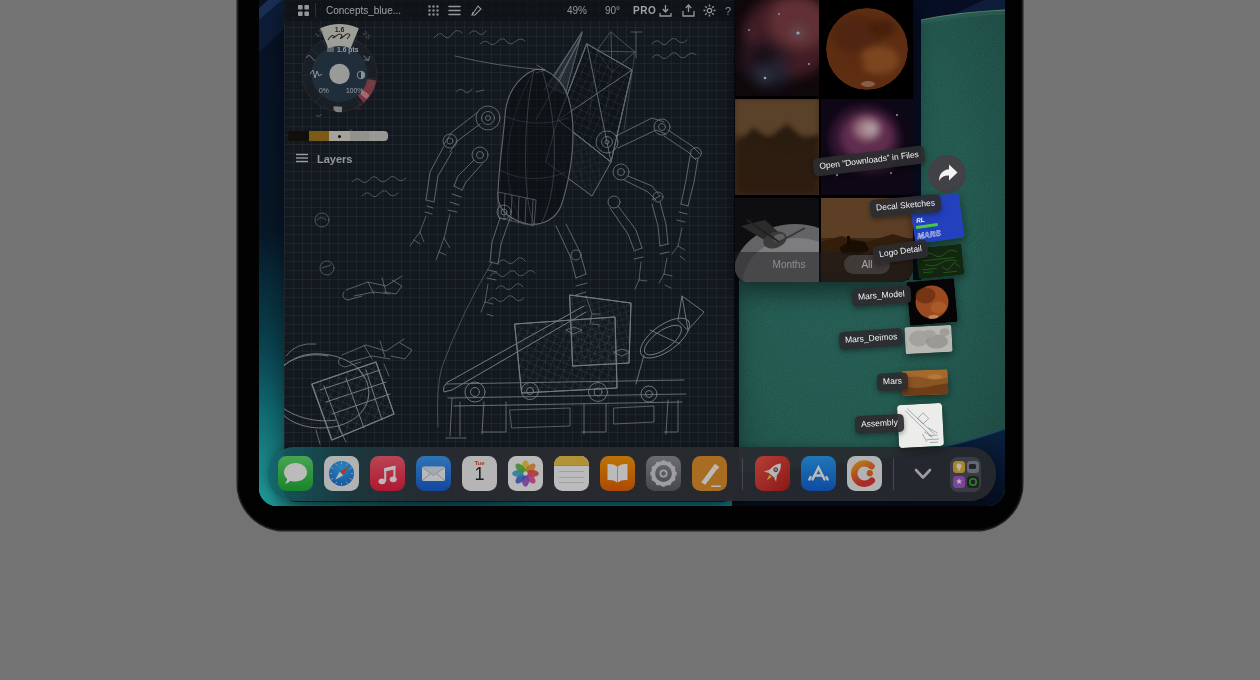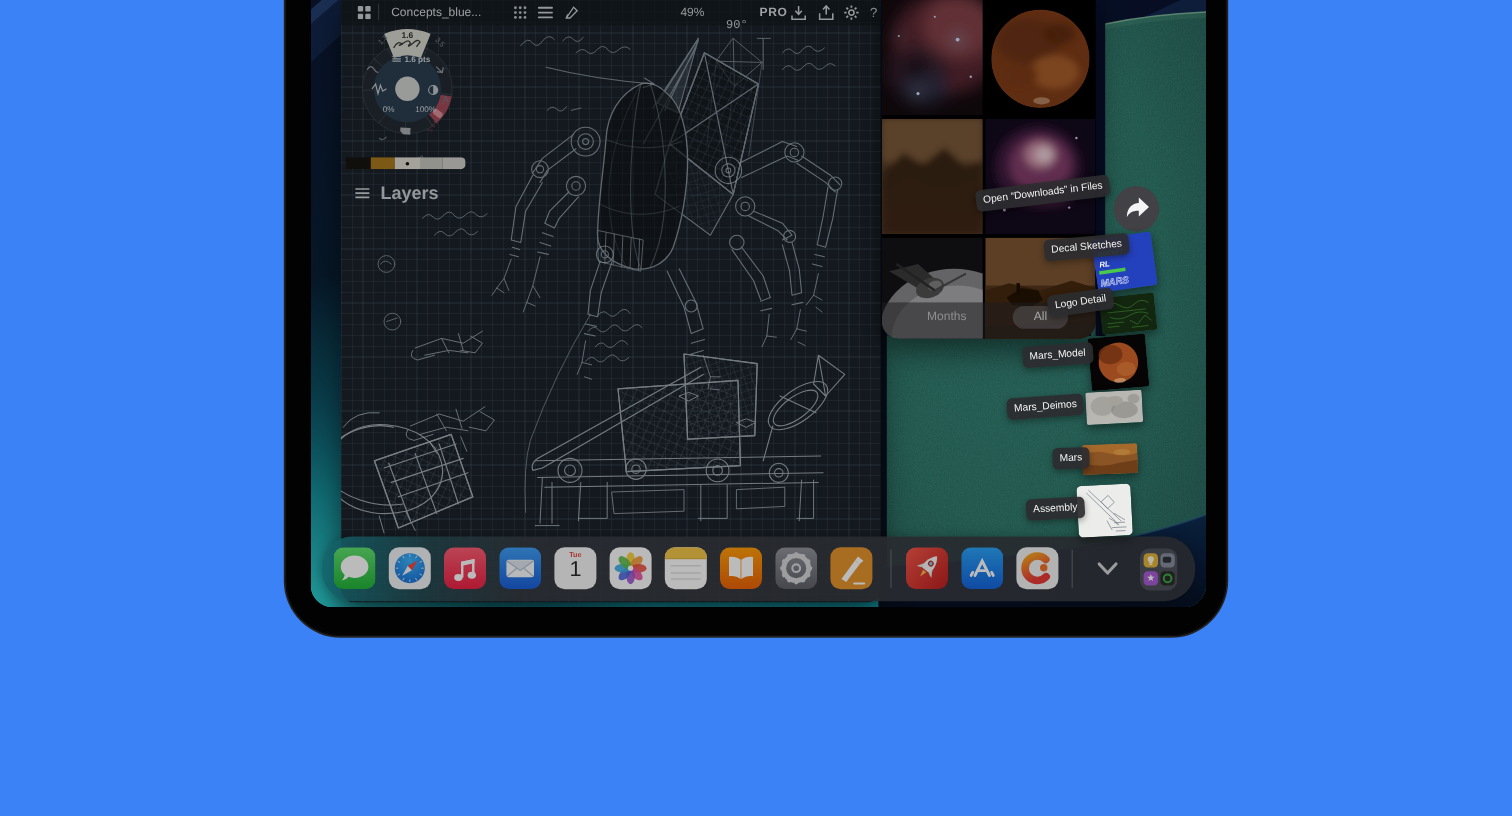--- a/index.html
+++ b/index.html
@@ -1,16 +1,16 @@
 <!DOCTYPE html>
 <html><head>
 <meta charset="utf-8">
 <style>
 html,body{margin:0;padding:0;background:#000;}
-#stage{position:relative;width:1260px;height:680px;background:#3b82f6;overflow:hidden;font-family:"Liberation Sans",sans-serif;}
+#stage{position:relative;width:1260px;height:680px;background:#737373;overflow:hidden;font-family:"Liberation Sans",sans-serif;}
 #ipad{position:absolute;left:238px;top:-80px;width:784px;height:610px;border-radius:46px;background:#020203;box-shadow:0 0 0 1.5px #232324, inset 0 0 0 1px #0a0a0b;}
 #screen{position:absolute;left:259px;top:-20px;width:746px;height:526px;border-radius:4px 4px 18px 18px;overflow:hidden;background:#060a14;}
 
 #wall{position:absolute;left:0;top:0;width:746px;height:526px;}
 
 #concepts{position:absolute;left:25px;top:0px;width:450px;height:502px;border-radius:0 0 12px 12px;overflow:hidden;box-shadow:0 10px 24px rgba(0,0,0,0.5);
  background:#1b232b;
  background-image:
   repeating-linear-gradient(to right, rgba(150,170,185,0.1) 0 1px, transparent 1px 9px),
   repeating-linear-gradient(to bottom, rgba(150,170,185,0.1) 0 1px, transparent 1px 9px);
@@ -264,21 +264,21 @@
                 <line x1="1" y1="9.5" x2="12" y2="9.5"></line>
               </g>
             </svg>
         <svg class="tb" style="left:186px;top:4px;" width="13" height="13" viewBox="0 0 13 13">
               <g stroke="#c9ced2" stroke-width="1.1" fill="none">
                 <path d="M2,11 L8,2 L11,5 L5,11 Z"></path>
                 <path d="M2,11 L3,8"></path>
               </g>
             </svg>
         <div class="tb" style="left:283px;top:5px;">49%</div>
-        <div class="tb" style="left:321px;top:16px;font-family:Liberation Mono, monospace;">90°</div>
+        <div class="tb" style="left:321px;top:5px;">90°</div>
         <div class="tb" style="left:349px;top:5px;font-weight:bold;letter-spacing:0.5px;color:#d7dbdd;text-align:center;">PRO</div>
         <svg class="tb" style="left:375px;top:4px;" width="13" height="13" viewBox="0 0 13 13">
               <g stroke="#c9ced2" stroke-width="1.3" fill="none">
                 <path d="M6.5,1 L6.5,7.5 M3.8,5 L6.5,8 L9.2,5"></path>
                 <path d="M1,9 L1,12 L12,12 L12,9"></path>
               </g>
             </svg>
         <svg class="tb" style="left:398px;top:4px;" width="13" height="13" viewBox="0 0 13 13">
               <g stroke="#c9ced2" stroke-width="1.3" fill="none">
                 <path d="M6.5,8 L6.5,1.5 M3.8,4 L6.5,1 L9.2,4"></path>
@@ -356,21 +356,21 @@
         <path d="M85,53.2 a3.8,3.8 0 0 1 0,7.6 Z" fill="#bfc6cb"></path>
       </svg>
       <div id="colorbar" style="position:absolute;left:4px;top:131px;width:100px;height:10px;border-radius:0 4px 4px 0;overflow:hidden;">
         <div style="position:absolute;left:0;top:0;width:21px;height:10px;background:#17150f;"></div>
         <div style="position:absolute;left:21px;top:0;width:20px;height:10px;background:#a87a1e;"></div>
         <div style="position:absolute;left:41px;top:0;width:21px;height:10px;background:#dedbd2;"></div>
         <div style="position:absolute;left:50px;top:4px;width:3px;height:3px;border-radius:50%;background:#111;"></div>
         <div style="position:absolute;left:62px;top:0;width:19px;height:10px;background:#c6c5bf;"></div>
         <div style="position:absolute;left:81px;top:0;width:19px;height:10px;background:#cfcec8;"></div>
       </div>
-      <div id="layers" style="position:absolute;left:12px;top:152px;color:#c6cdd2;font-size:15px;font-weight:bold;">
+      <div id="layers" style="position:absolute;left:12px;top:152px;color:#c6cdd2;font-size:11px;font-weight:bold;">
         <span style="display:inline-block;vertical-align:middle;margin-right:9px;">
         <svg width="12" height="10" viewBox="0 0 12 10">
                 <g stroke="#ced3d7" stroke-width="1.4">
                   <line x1="0" y1="1.5" x2="12" y2="1.5"></line>
                   <line x1="0" y1="5" x2="12" y2="5"></line>
                   <line x1="0" y1="8.5" x2="12" y2="8.5"></line>
                 </g>
               </svg></span><span style="vertical-align:middle;">Layers</span>
       </div>
     </div>

